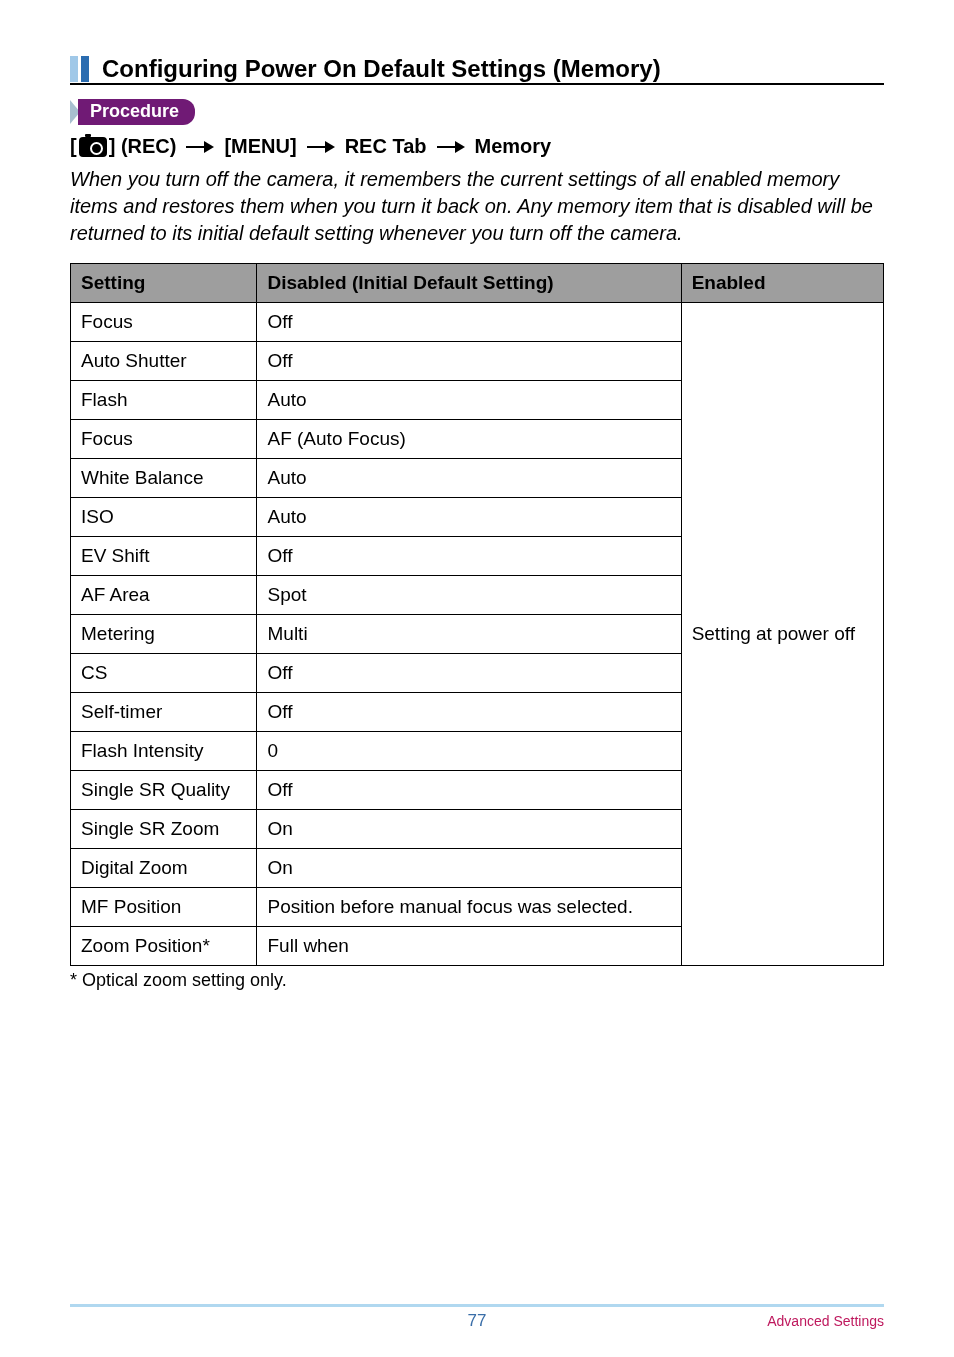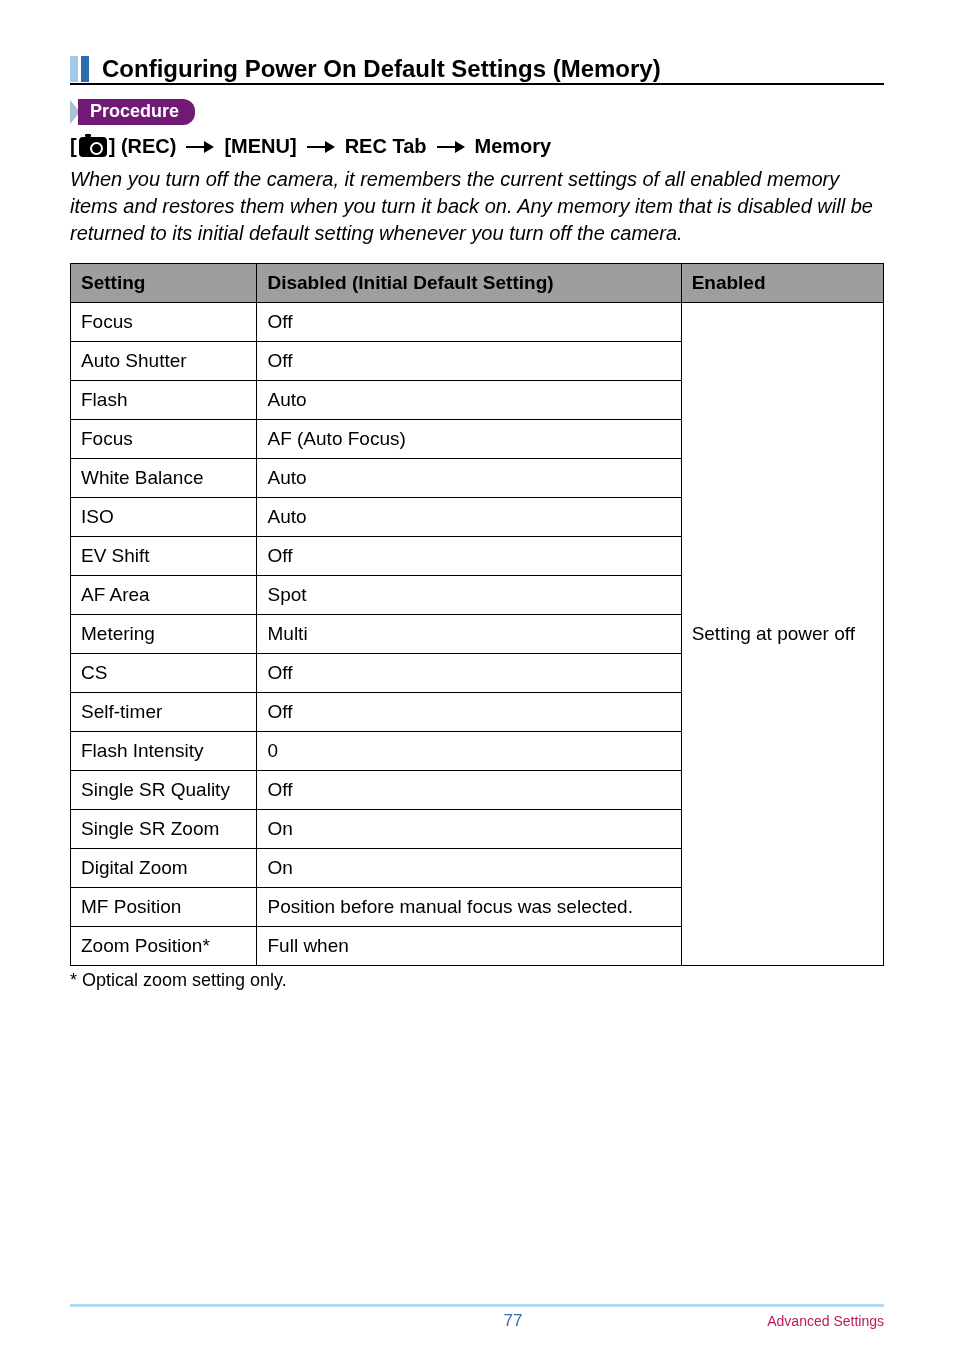--- a/index.html
+++ b/index.html
@@ -158,21 +158,20 @@
       align-items: center;
       justify-content: space-between;
       font-size: 14px;
     }
     .footer-page {
       position: absolute;
       left: 50%;
       transform: translateX(-50%);
       color: #3a6ea8;
       font-size: 17px;
-      margin-left: 36px;
     }
     .footer-section {
       margin-left: auto;
       color: #be185d;
       font-size: 14px;
     }
   </style>
 </head>
 <body>
 

